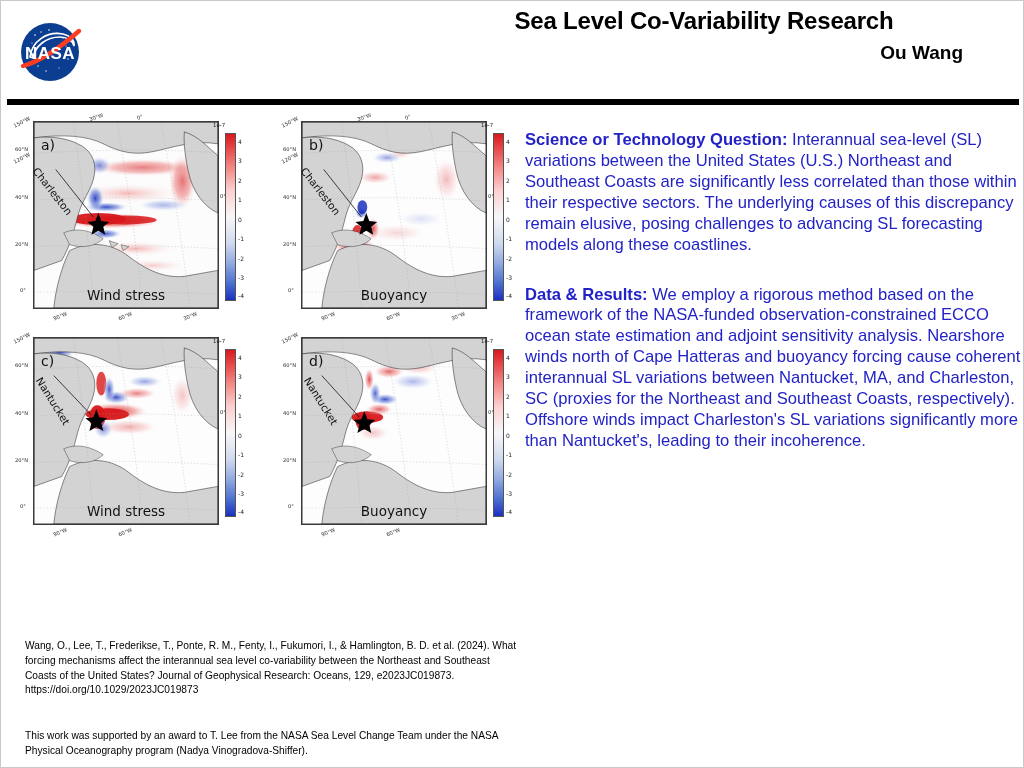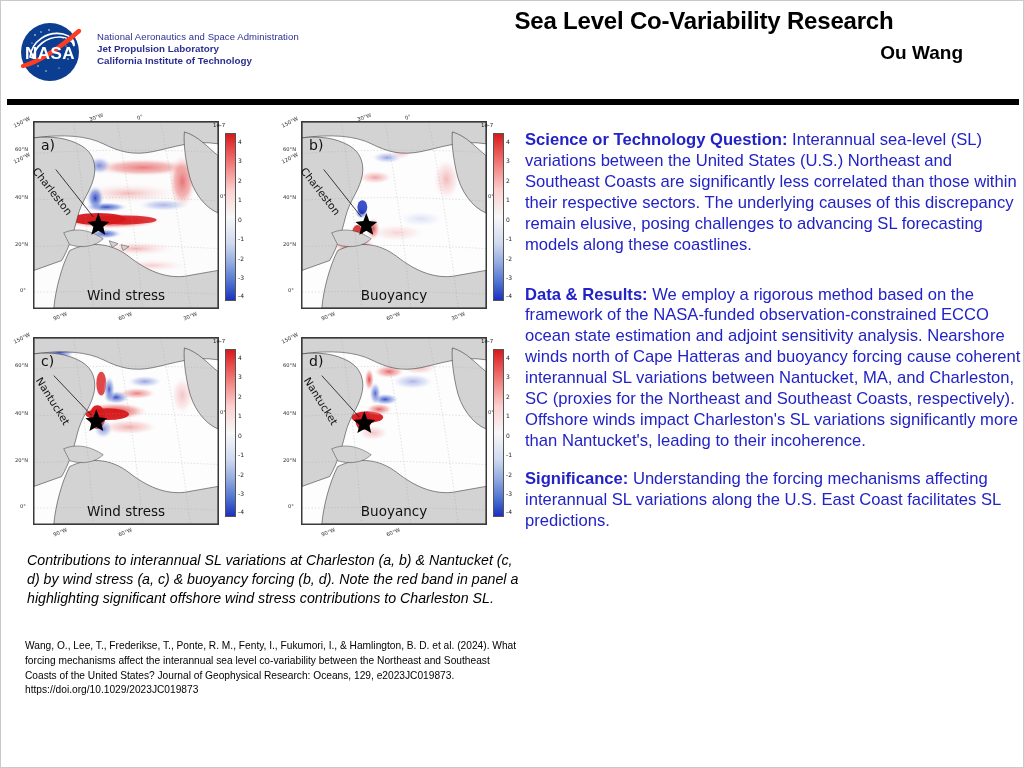--- a/index.html
+++ b/index.html
@@ -159,25 +159,20 @@
             <circle cx="27" cy="50" r="0.7"></circle>
           <circle cx="12" cy="35" r="0.6"></circle>
             <circle cx="49" cy="38" r="0.7"></circle>
         </g>
         <path d="M11 36 C 13 20, 28 10, 44 13 C 52 15, 56 20, 55 25 C 54 20, 48 16, 41 16 C 27 16, 16 25, 14 37 Z" fill="none" stroke="#ffffff" stroke-width="1.6"></path>
         <path d="M4 45 C 22 40, 44 24, 60 10" stroke="#fc3d21" stroke-width="4.4" fill="none" stroke-linecap="round"></path>
         <text x="31" y="38" font-family="'Liberation Sans',sans-serif" font-size="17" font-weight="bold" fill="#ffffff" text-anchor="middle" letter-spacing="0.5">NASA</text>
       </svg>
     </div>
 
-    <div class="nasa-words">
-      <div class="l1">National Aeronautics and Space Administration</div>
-      <div class="l2">Jet Propulsion Laboratory</div>
-      <div class="l3">California Institute of Technology</div>
-    </div>
 
     <div class="title-block">
       <div class="t1">Sea Level Co-Variability Research</div>
       <div class="author">Ou Wang</div>
     </div>
   </div>
 
   <div class="rule"></div>
 
   <div class="left-col">
@@ -535,34 +530,31 @@
           <div class="ct" style="top:51%">0</div>
           <div class="ct" style="top:62.6%">-1</div>
           <div class="ct" style="top:74.2%">-2</div>
           <div class="ct" style="top:85.8%">-3</div>
           <div class="ct" style="top:96.5%">-4</div>
         </div>
       </div>
 
     </div>
 
-    <div class="caption">Contributions to interannual SL variations at Charleston (a, b) &amp; Nantucket (c, d) by wind stress (a, c) &amp; buoyancy forcing (b, d). Note the red band in panel a highlighting significant offshore wind stress contributions to Charleston SL.</div>
     <div class="citation">Wang, O., Lee, T., Frederikse, T., Ponte, R. M., Fenty, I., Fukumori, I., &amp; Hamlington, B. D. et al. (2024). What forcing mechanisms affect the interannual sea level co-variability between the Northeast and Southeast Coasts of the United States? Journal of Geophysical Research: Oceans, 129, e2023JC019873. https://doi.org/10.1029/2023JC019873</div>
+    <div class="ack">This work was supported by an award to T. Lee from the NASA Sea Level Change Team under the NASA Physical Oceanography program (Nadya Vinogradova-Shiffer).</div>
 
   </div>
 
   <div class="right-col">
 
     <p class="para p1">
       <b>Science or Technology Question:</b><span> Interannual sea-level (SL) variations between the United States (U.S.) Northeast and Southeast Coasts are significantly less correlated than those within their respective sectors. The underlying causes of this discrepancy remain elusive, posing challenges to advancing SL forecasting models along these coastlines.</span>
     </p>
 
     <p class="para">
       <b>Data &amp; Results:</b><span> We employ a rigorous method based on the framework of the NASA-funded observation-constrained ECCO ocean state estimation and adjoint sensitivity analysis. Nearshore winds north of Cape Hatteras and buoyancy forcing cause coherent interannual SL variations between Nantucket, MA, and Charleston, SC (proxies for the Northeast and Southeast Coasts, respectively). Offshore winds impact Charleston's SL variations significantly more than Nantucket's, leading to their incoherence.</span>
     </p>
 
-    <p class="para">
-      <b>Significance:</b><span> Understanding the forcing mechanisms affecting interannual SL variations along the U.S. East Coast facilitates SL predictions.</span>
-    </p>
 
   </div>
 
 </div>
 
 </body></html>

